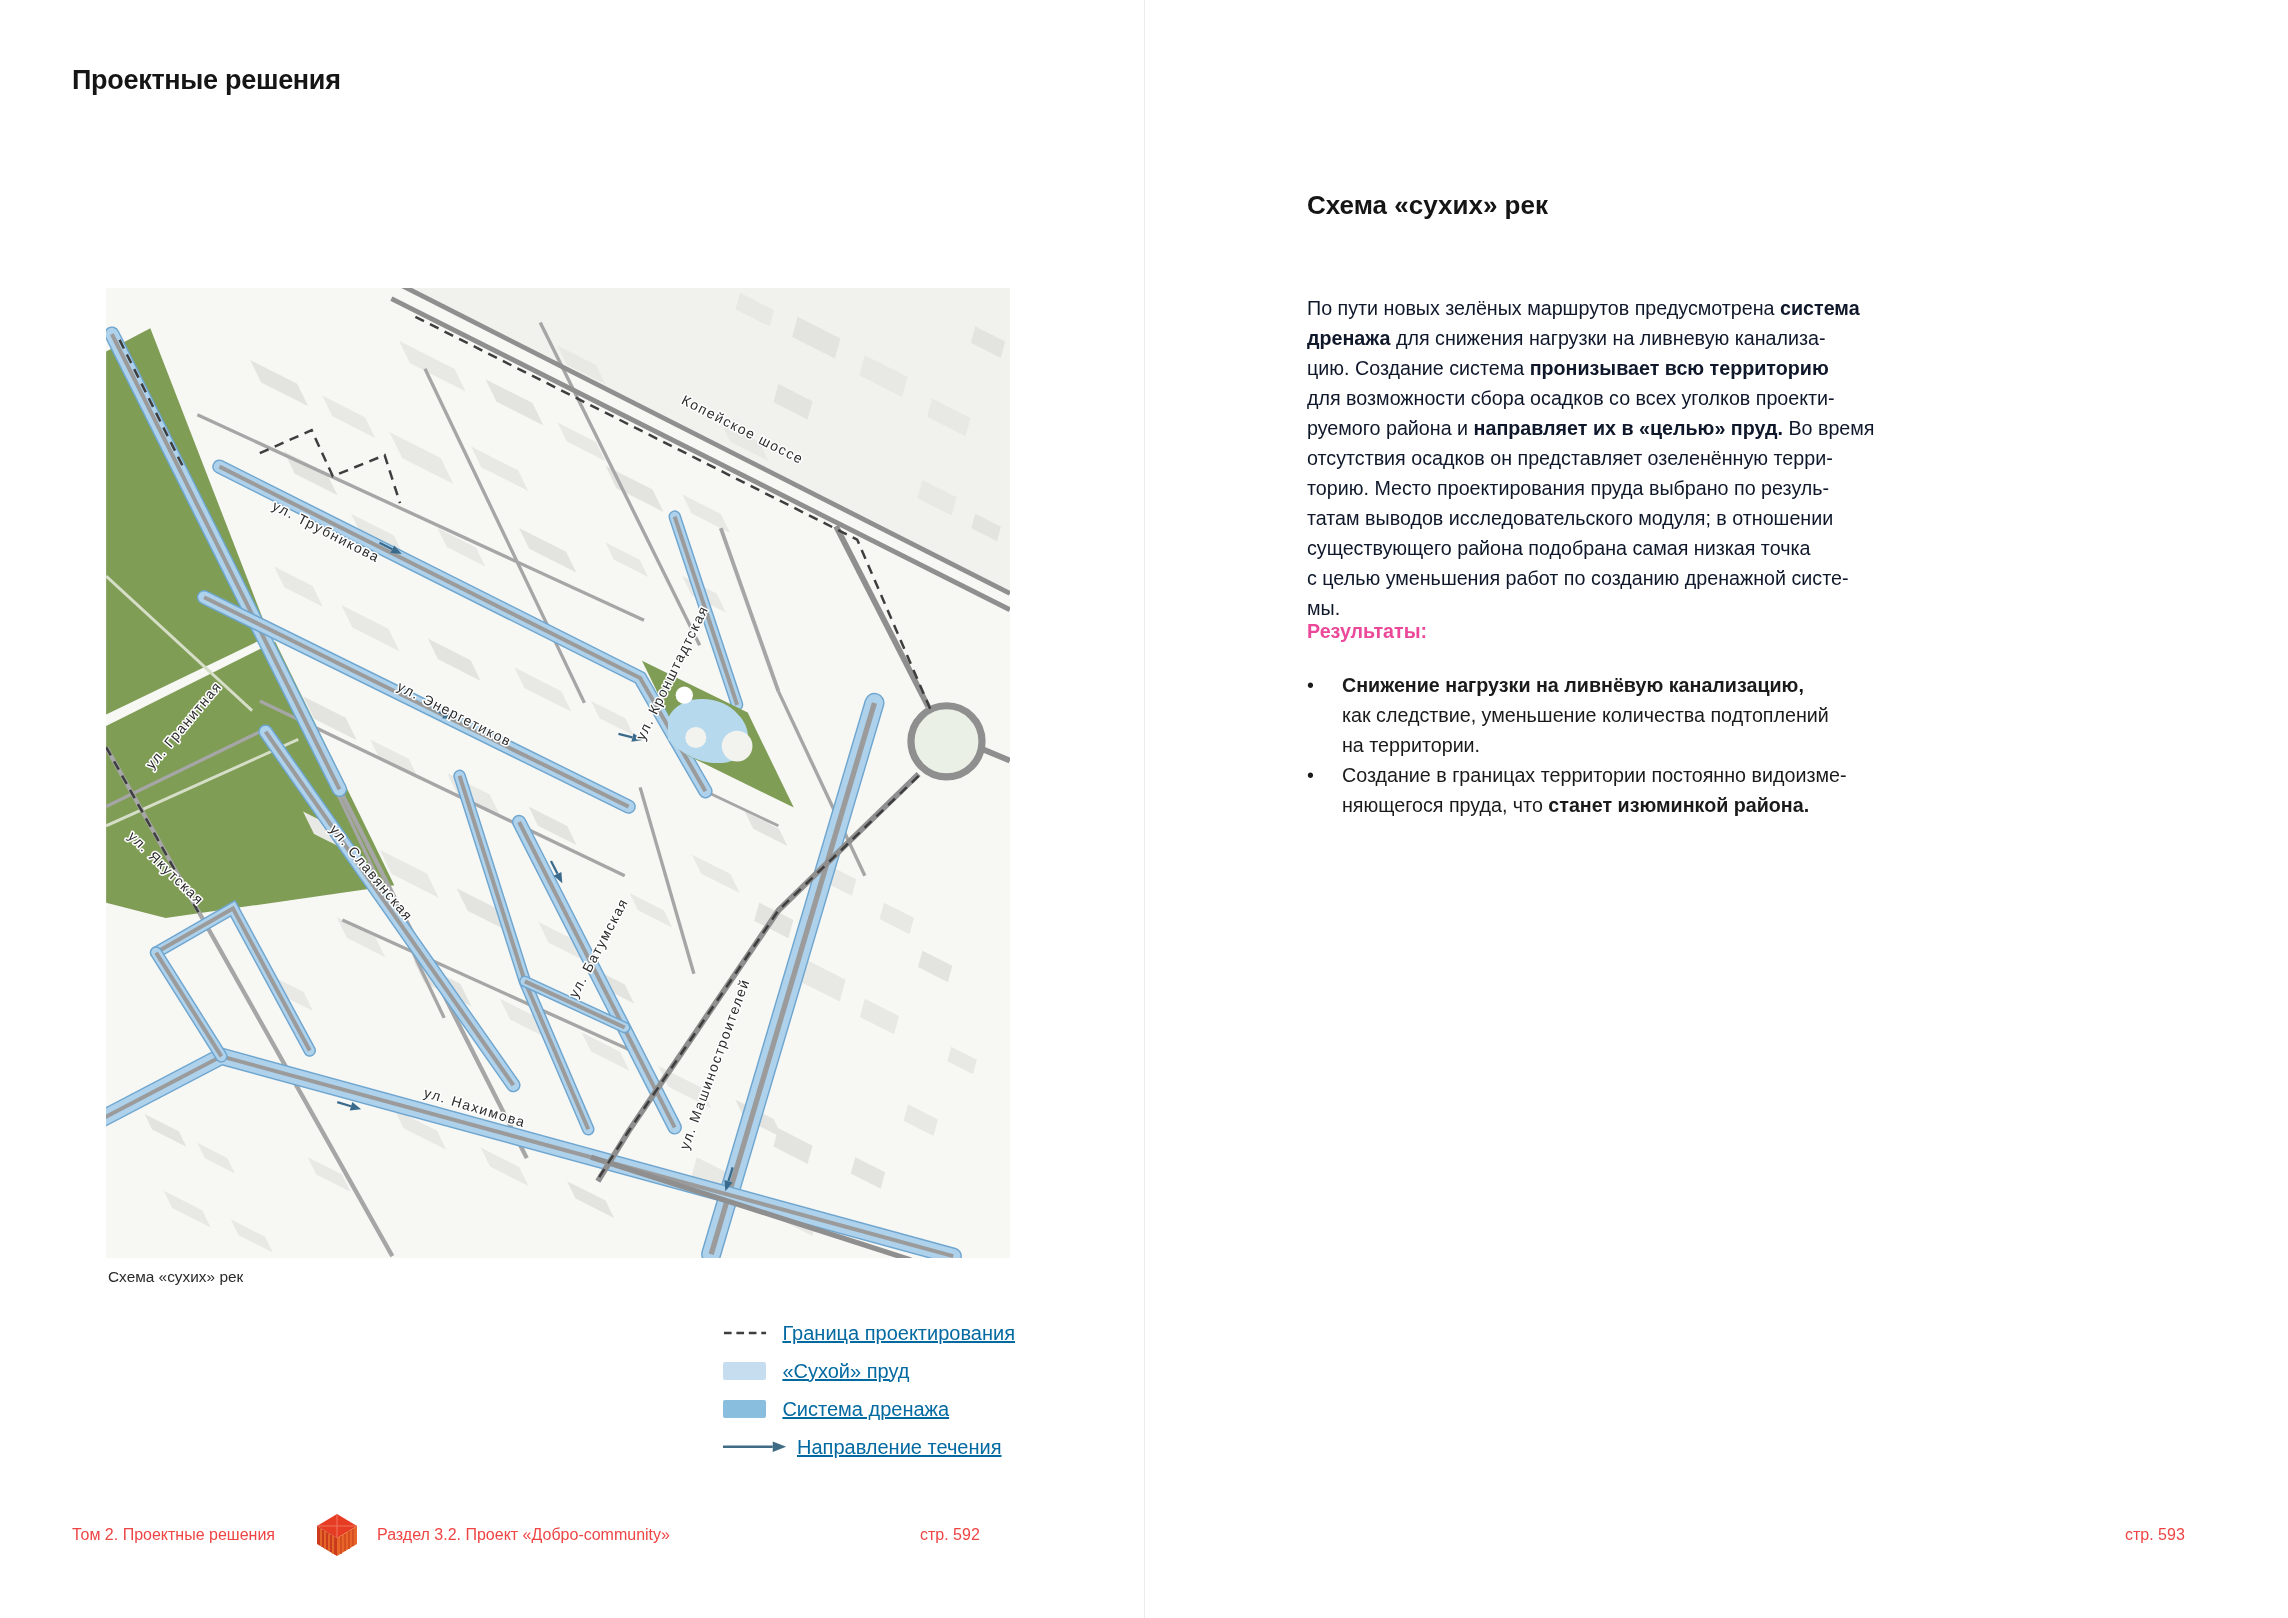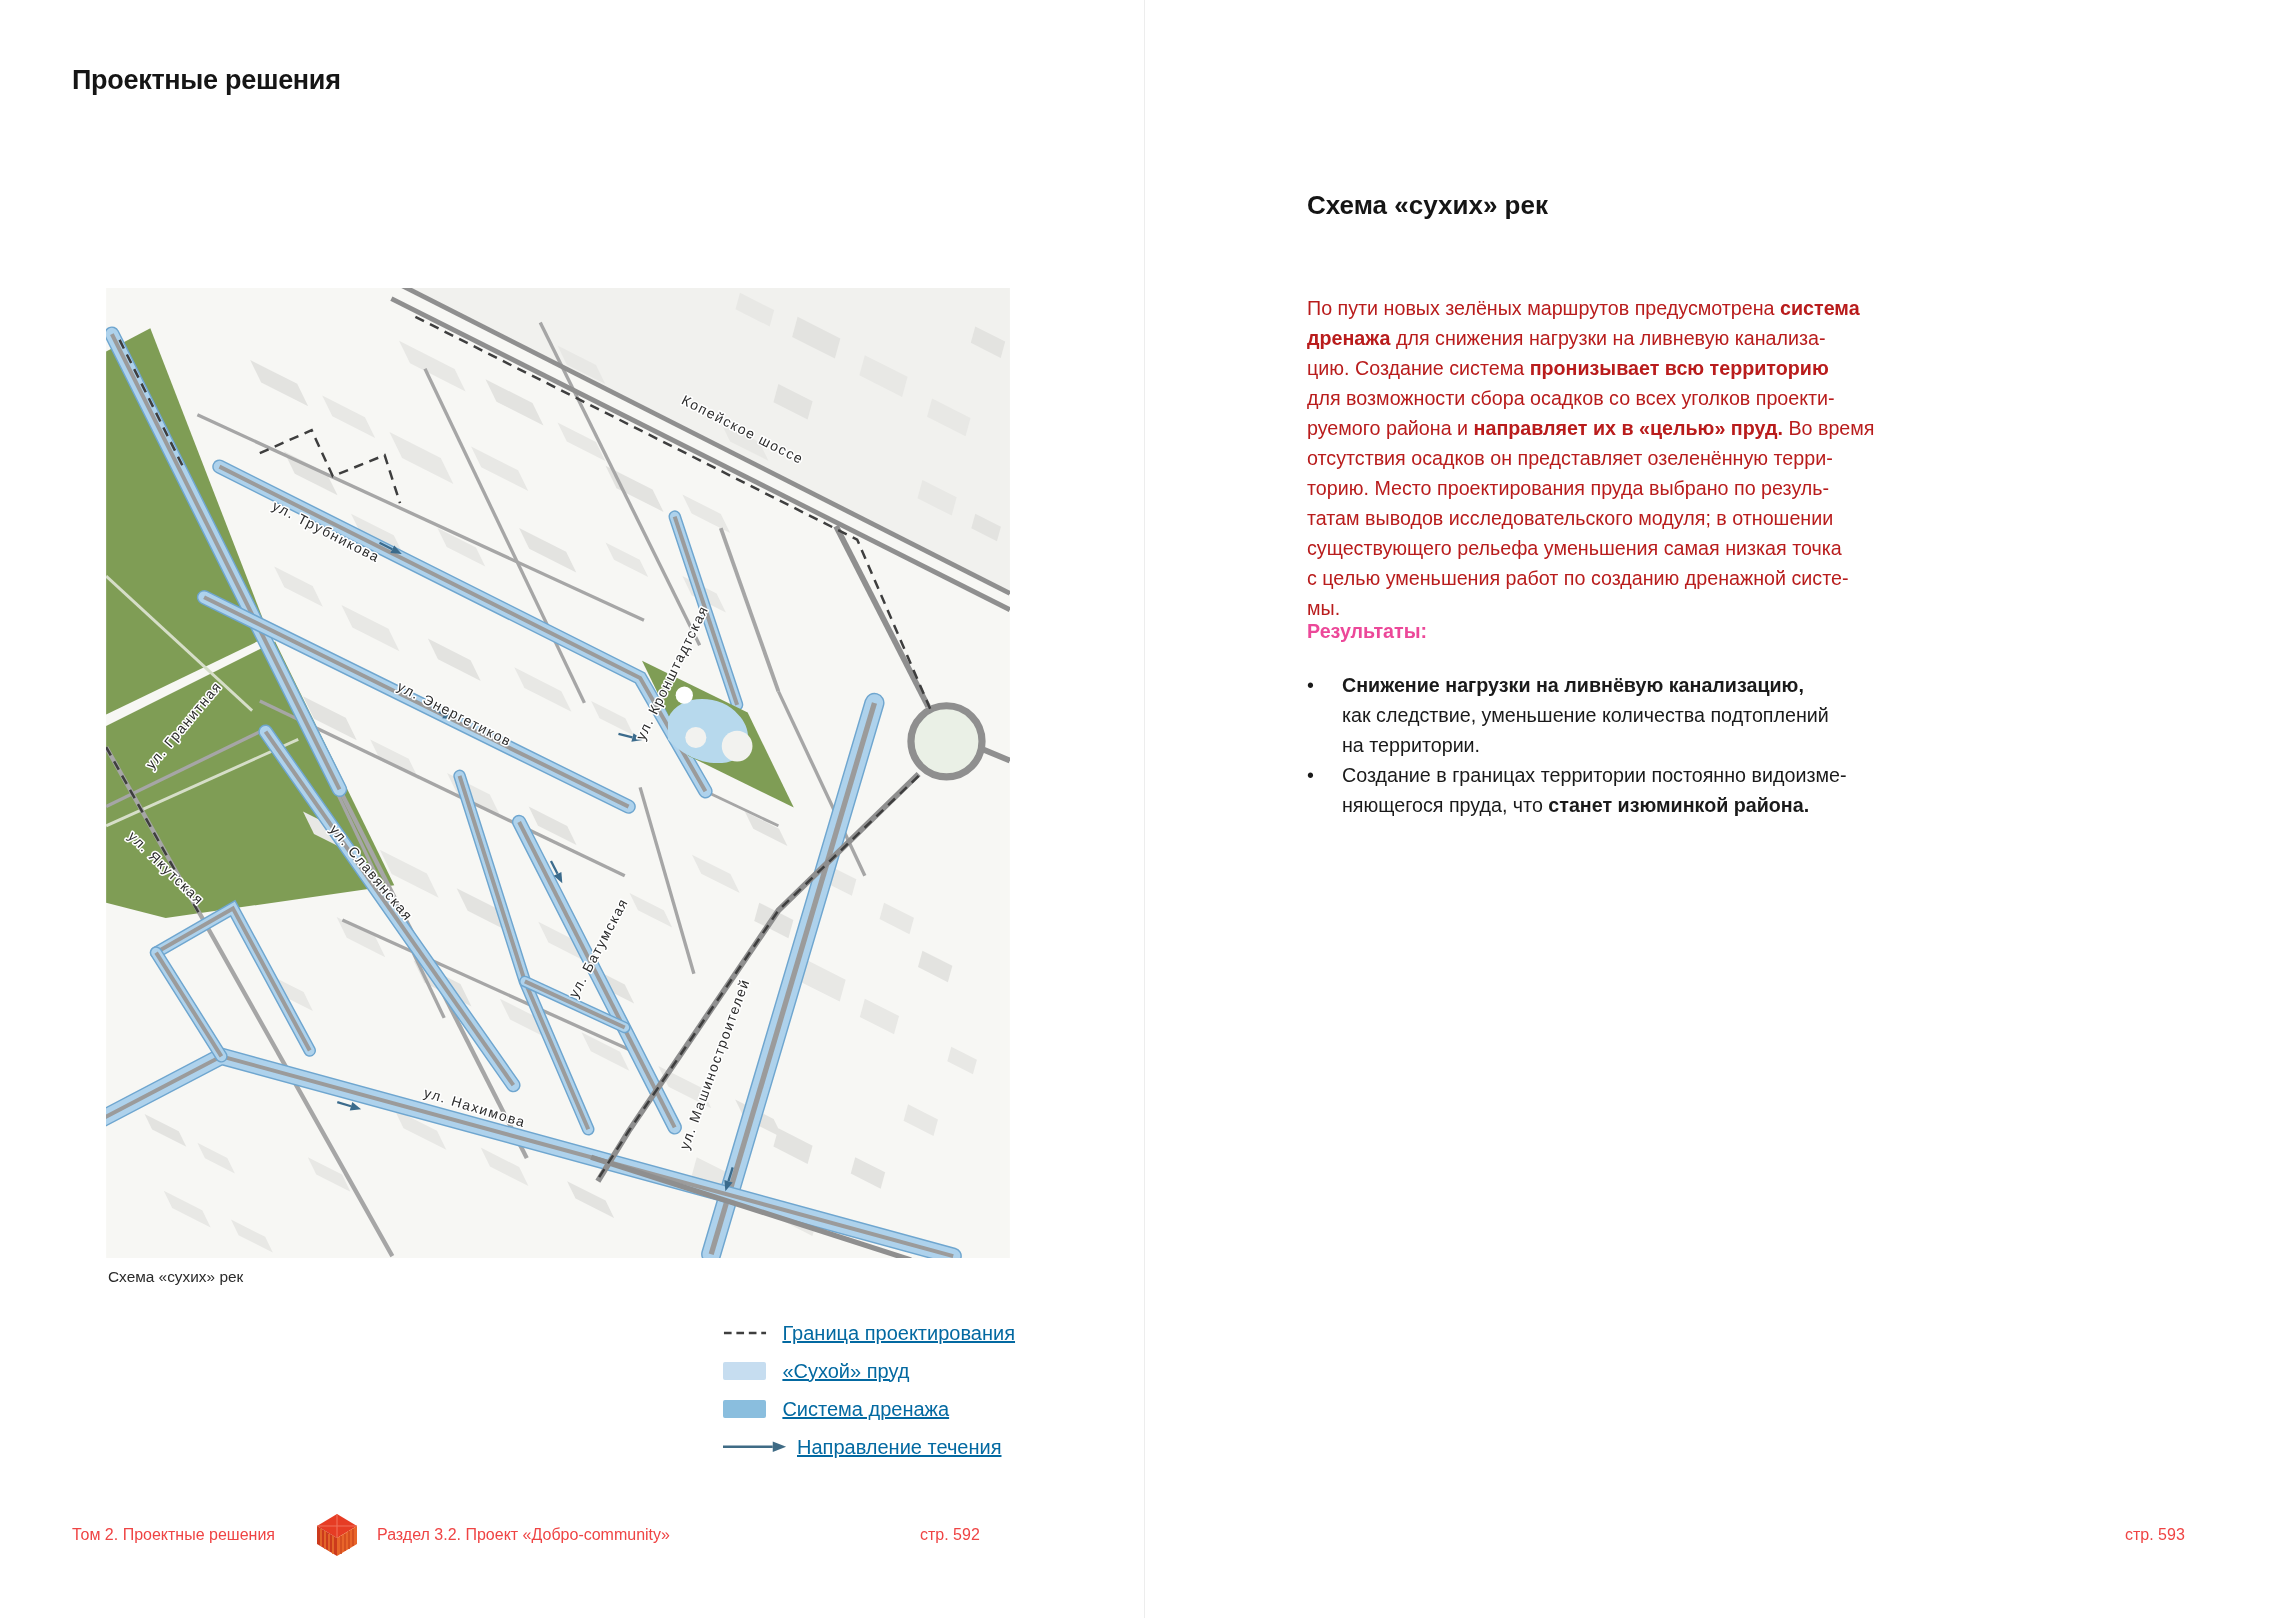--- a/index.html
+++ b/index.html
@@ -9,21 +9,21 @@
   .doc-title{position:absolute;left:72px;top:65px;font-size:27px;font-weight:700;letter-spacing:-0.3px;color:#151515;}
   .map-wrap{position:absolute;left:106px;top:288px;width:904px;height:970px;}
   .map-caption{position:absolute;left:108px;top:1268px;font-size:15.4px;color:#2a2a2a;}
   
   .legend{position:absolute;left:723px;top:1314px;width:365px;}
   .legend-row{display:flex;align-items:center;height:38px;}
   .legend-sym{width:44px;display:flex;align-items:center;justify-content:flex-start;flex:0 0 44px;}
   .legend-label{margin-left:15.4px;font-size:20px;color:#0369a1;text-decoration:underline;}
   .sw{width:43px;height:18px;border-radius:1.9px;}
   .r-heading{position:absolute;left:1307px;top:190px;font-size:26px;font-weight:700;color:#151515;}
-  .r-par{position:absolute;left:1307px;top:293px;width:653px;font-size:19.7px;line-height:30px;color:#b91c1c;}
+  .r-par{position:absolute;left:1307px;top:293px;width:653px;font-size:19.7px;line-height:30px;color:#0f172a;}
   .r-results-h{position:absolute;left:1307px;top:620px;font-size:19.7px;font-weight:700;color:#ec4899;}
   .r-list{position:absolute;left:1307px;top:670px;width:653px;font-size:19.7px;line-height:30px;}
   .r-li{display:flex;}
   .r-li .marker{flex:0 0 35px;}
   .r-li .li-body{flex:1;}
   
   .footer{position:absolute;left:0;top:1518px;width:2288px;height:44px;font-size:16px;color:#ef4444;}
   .f-volume{position:absolute;left:72px;top:7.7px;}
   .f-logo{position:absolute;left:313px;top:-5.8px;width:48px;height:46px;}
   .f-section{position:absolute;left:377px;top:7.7px;}
@@ -283,21 +283,21 @@
   <div class="r-heading">Схема «сухих» рек</div>
   <div class="r-par">
       <div><span>По пути новых зелёных маршрутов предусмотрена </span><b>система</b></div>
       <div><b>дренажа</b><span> для снижения нагрузки на ливневую канализа-</span></div>
       <div><span>цию. Создание система </span><b>пронизывает всю территорию</b></div>
       <div><span>для возможности сбора осадков со всех уголков проекти-</span></div>
       <div><span>руемого района и </span><b>направляет их в «целью» пруд.</b><span> Во время</span></div>
       <div><span>отсутствия осадков он представляет озеленённую терри-</span></div>
       <div><span>торию. Место проектирования пруда выбрано по резуль-</span></div>
       <div><span>татам выводов исследовательского модуля; в отношении</span></div>
-      <div><span>существующего рельефа уменьшения самая низкая точка</span></div>
+      <div><span>существующего района подобрана самая низкая точка</span></div>
       <div><span>с целью уменьшения работ по созданию дренажной систе-</span></div>
       <div><span>мы.</span></div>
     </div>
   <div class="r-results-h">Результаты:</div>
   <div class="r-list">
     <div class="r-li">
       <span class="marker">•</span>
       <div class="li-body">
           <div><b>Снижение нагрузки на ливнёвую канализацию,</b></div>
           <div><span>как следствие, уменьшение количества подтоплений</span></div>

